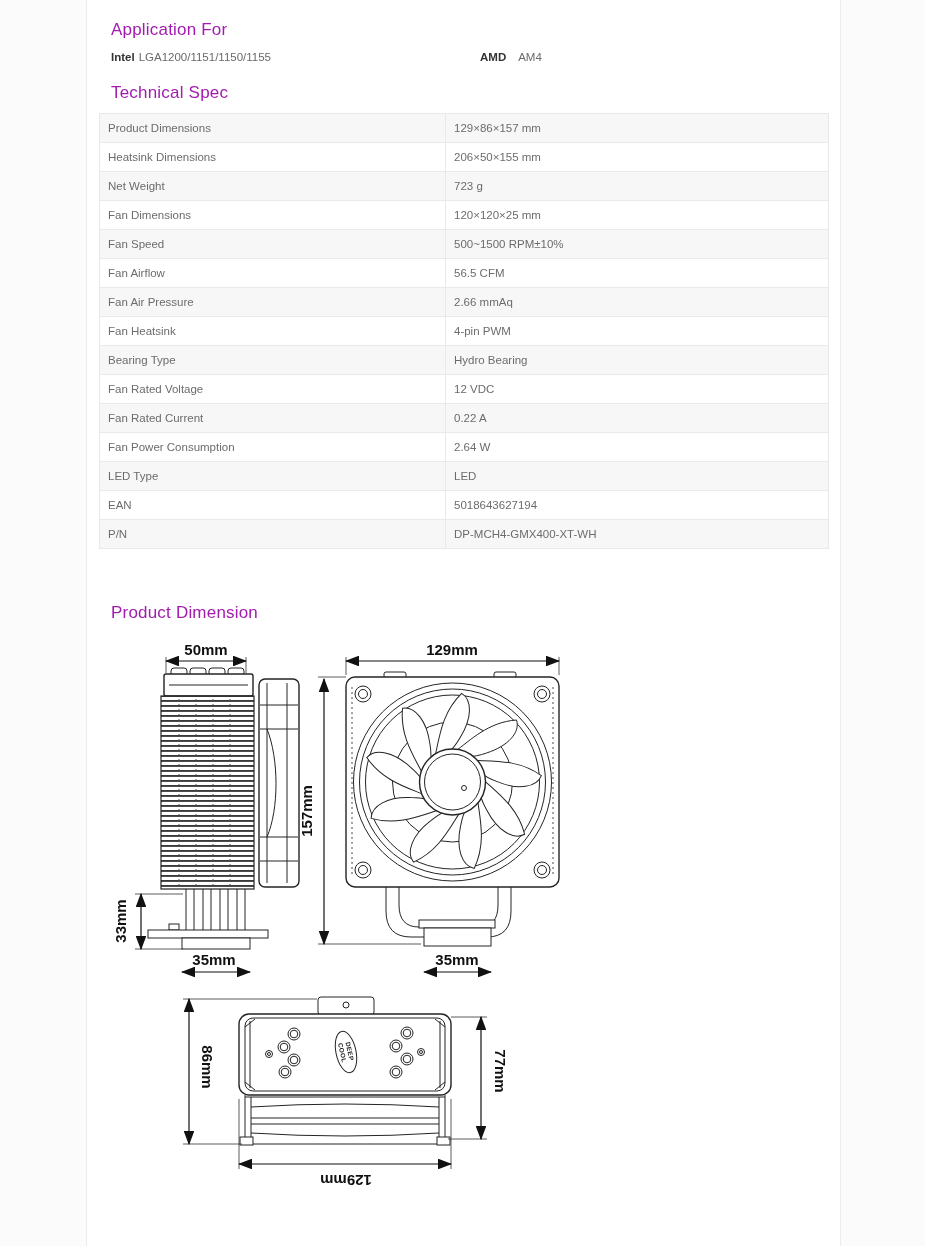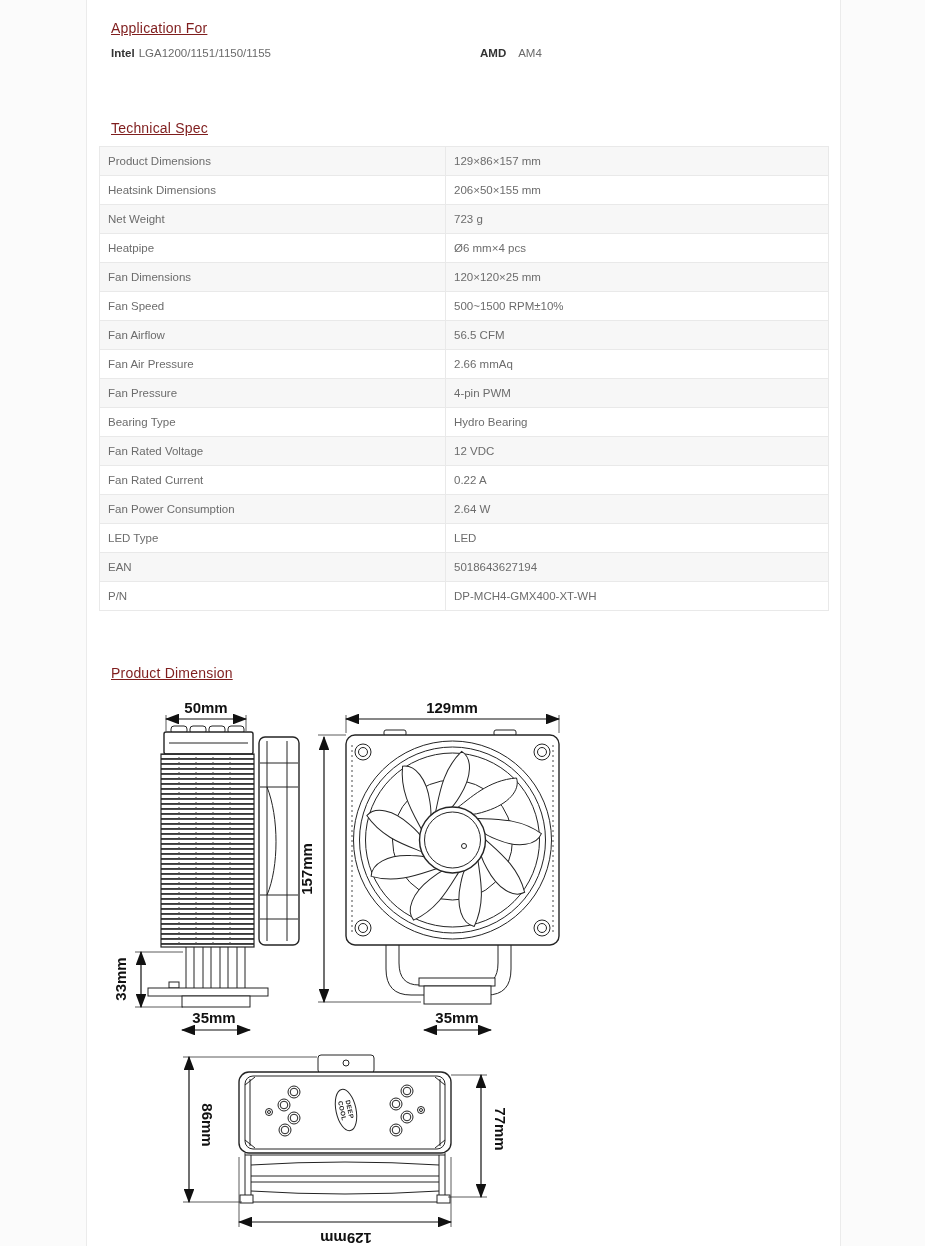--- a/index.html
+++ b/index.html
@@ -13,38 +13,37 @@
     margin-left:86px;
     width:755px;
     min-height:1246px;
     box-sizing:border-box;
     background:#ffffff;
     border-left:1px solid #ebebeb;
     border-right:1px solid #ebebeb;
     padding-top:20px;
   }
   .section-title{
-    font-size:14px;
+    font-size:17px;
     font-weight:400;
-    color:#7f1d1d;
+    color:#a21caf;
     margin:0 0 0 24px;
     letter-spacing:.2px;
-    text-decoration:underline;
   }
   .compat{
     display:flex;
     margin:11px 0 0 24px;
     font-size:11.5px;
     color:#6a6a6a;
     align-items:flex-end;
   }
   .compat .brand{font-weight:bold;color:#333;margin-right:4px;}
   .compat-intel{width:369px;display:flex;}
   .compat-amd{display:flex;gap:8px;}
-  .spec-title{margin-top:61px;}
+  .spec-title{margin-top:20px;}
   table.spec{
     margin:10px 0 0 12px;
     width:730px;
     border-collapse:collapse;
     font-size:11.5px;
     color:#6c6c6c;
     border:1px solid #e9e9e9;
     padding-left:40px;
   }
   table.spec tr:nth-child(odd){background:#f7f7f7;}
@@ -103,24 +102,20 @@
     <tr>
       <td class="spec-label">Heatsink Dimensions</td>
       <td class="spec-value">206×50×155 mm</td>
     </tr>
 
     <tr>
       <td class="spec-label">Net Weight</td>
       <td class="spec-value">723 g</td>
     </tr>
 
-    <tr>
-      <td class="spec-label">Heatpipe</td>
-      <td class="spec-value">Ø6 mm×4 pcs</td>
-    </tr>
 
     <tr>
       <td class="spec-label">Fan Dimensions</td>
       <td class="spec-value">120×120×25 mm</td>
     </tr>
 
     <tr>
       <td class="spec-label">Fan Speed</td>
       <td class="spec-value">500~1500 RPM±10%</td>
     </tr>
@@ -129,21 +124,21 @@
       <td class="spec-label">Fan Airflow</td>
       <td class="spec-value">56.5 CFM</td>
     </tr>
 
     <tr>
       <td class="spec-label">Fan Air Pressure</td>
       <td class="spec-value">2.66 mmAq</td>
     </tr>
 
     <tr>
-      <td class="spec-label">Fan Pressure</td>
+      <td class="spec-label">Fan Heatsink</td>
       <td class="spec-value">4-pin PWM</td>
     </tr>
 
     <tr>
       <td class="spec-label">Bearing Type</td>
       <td class="spec-value">Hydro Bearing</td>
     </tr>
 
     <tr>
       <td class="spec-label">Fan Rated Voltage</td>

